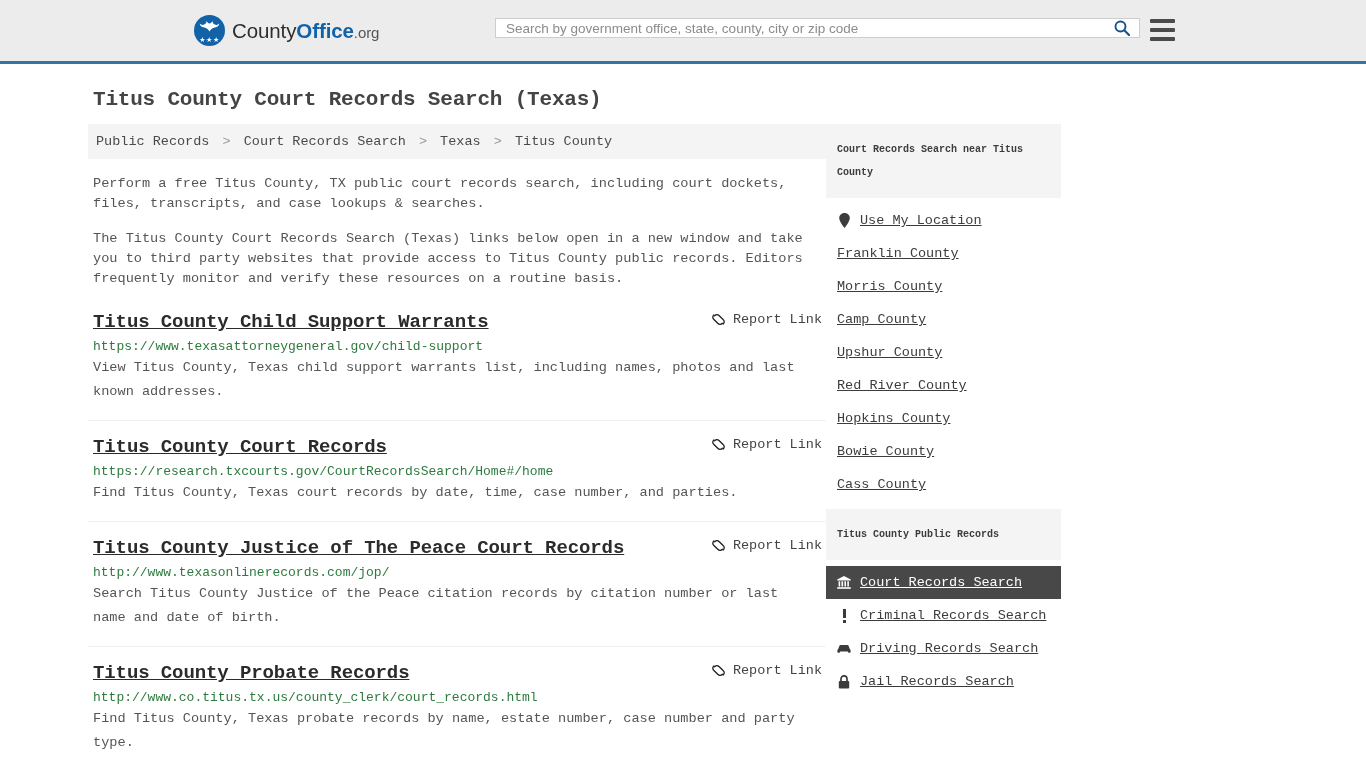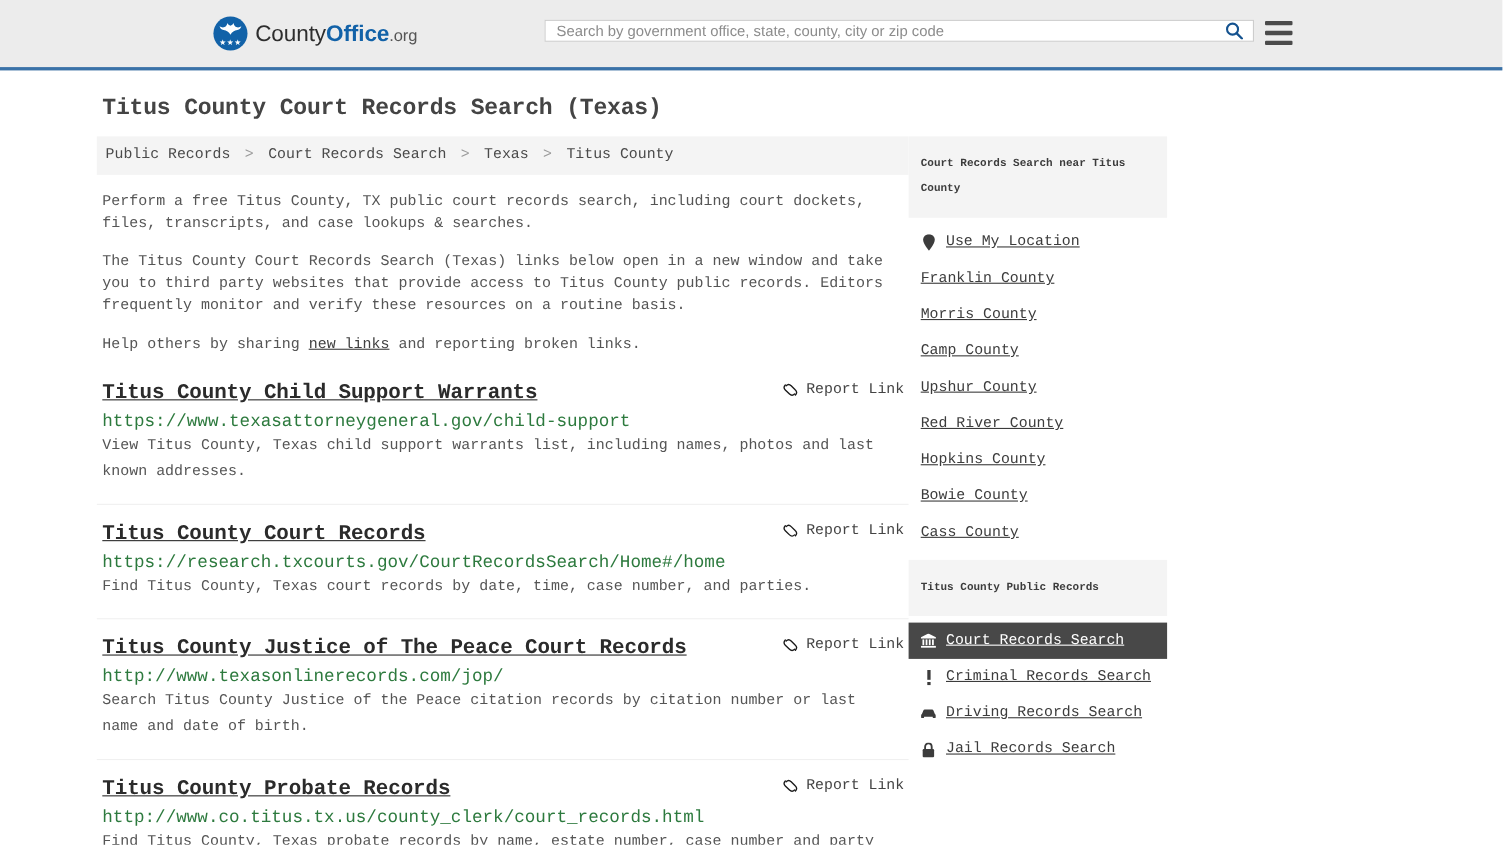--- a/index.html
+++ b/index.html
@@ -183,21 +183,21 @@
     gap: 7px;
     font-size: 13.5px;
     color: #444;
     white-space: nowrap;
     padding-right: 4px;
     margin-top: 1px;
     cursor: pointer;
     text-decoration: none;
   }
   .result-url {
-    font-size: 16px;
+    font-size: 13px;
     color: #2d7a3e;
     margin: 6px 0 0 5px;
     word-break: break-all;
   }
   .result-desc {
     font-size: 13.6px;
     line-height: 24px;
     color: #555555;
     margin: 2px 0 0 5px;
     max-width: 712px;
@@ -286,21 +286,20 @@
         <a href="#">Court Records Search</a>
         <span class="sep">&gt;</span>
         <a href="#">Texas</a>
         <span class="sep">&gt;</span>
         <a href="#">Titus County</a>
       </nav>
 
       <div class="intro">
         <p>Perform a free Titus County, TX public court records search, including court dockets, files, transcripts, and case lookups &amp; searches.</p>
         <p>The Titus County Court Records Search (Texas) links below open in a new window and take you to third party websites that provide access to Titus County public records. Editors frequently monitor and verify these resources on a routine basis.</p>
-        <p><span>Help others by sharing </span><a href="#">new links</a><span> and reporting broken links.</span></p>
       </div>
 
       <div class="results">
 
         <div class="result">
           <div class="result-head">
             <a class="result-title" href="#">Titus County Child Support Warrants</a>
             <a class="report-link" href="#">
               <svg width="15" height="15" viewBox="0 0 16 16">
                 <path d="M2.2 2.2 L13.8 13.8 M13.8 2.2 L2.2 13.8" stroke="#1a1a1a" stroke-width="1.3" fill="none" opacity="0"></path>

